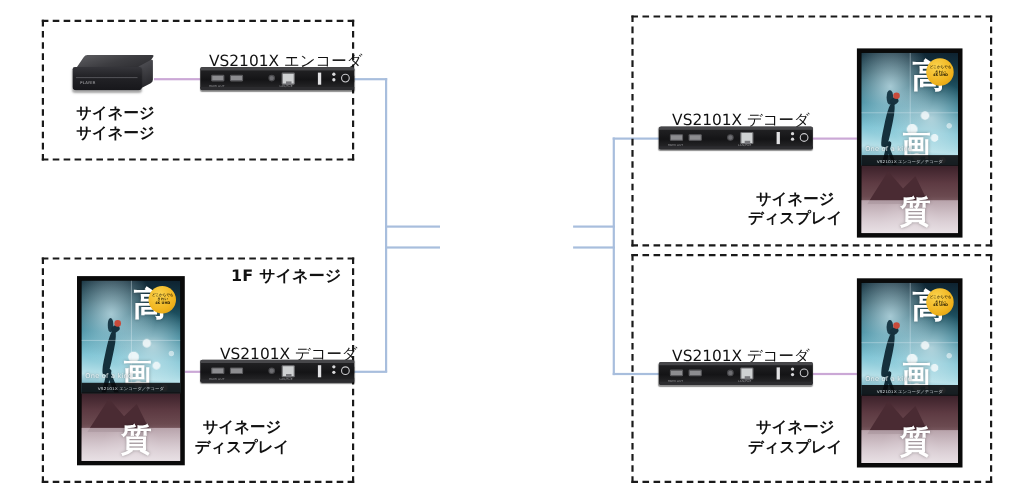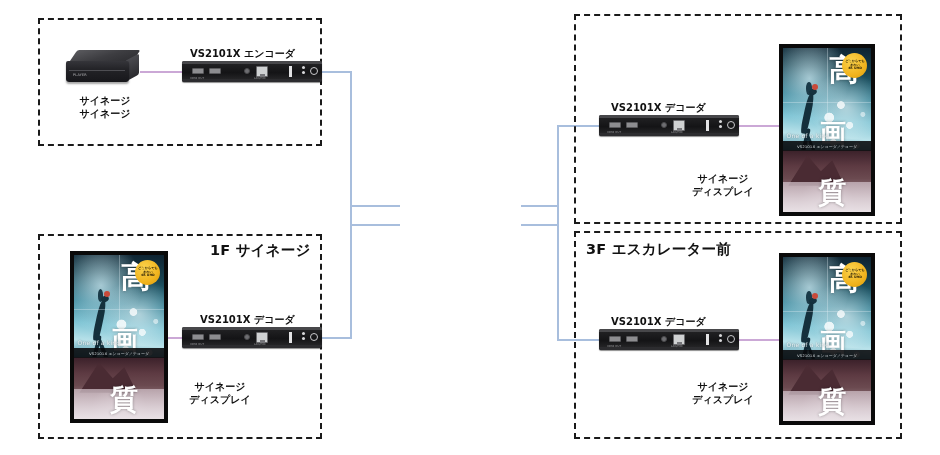--- a/index.html
+++ b/index.html
@@ -30,31 +30,31 @@
     font-size: 14.5px;
     font-weight: 700;
     color: #111111;
     letter-spacing: .2px;
     white-space: nowrap;
   }
 
   
   .cap {
     position: absolute;
-    font-size: 10px;
+    font-size: 14px;
     font-weight: 700;
     color: #111111;
     line-height: 1.32;
     white-space: nowrap;
   }
   .cap.center { text-align: center; }
   .dev-label {
     position: absolute;
-    font-size: 10px;
-    font-weight: 700;
+    font-size: 14px;
+    font-weight: 400;
     color: #111111;
     white-space: nowrap;
   }
 
   
   .wire {
     position: absolute;
     background: #a8bedd;
   }
   .wire.h { height: 2px; }
@@ -603,21 +603,20 @@
     <div class="ptxt" style="left:8px;">HDMI OUT</div>
     <div class="ptxt" style="left:72px;">LAN/POE</div>
   </div>
 
   <div class="cap center" style="left:165px; top:380px; width:110px;">
     <div>サイネージ</div>
     <div>ディスプレイ</div>
   </div>
 
   <div class="zone" style="left:574px; top:231px; width:328px; height:208px;"></div>
-  <div class="zone-title" style="left:586px; top:240px;">3F エスカレーター前</div>
 
   <div class="dev-label" style="left:611px; top:315px;">VS2101X デコーダ</div>
   <div class="vsbox" style="left:599px; top:329px;">
     <div class="lip"></div>
     <div class="lip-b"></div>
     <div class="hdmi-p p1"></div>
     <div class="hdmi-p p2"></div>
     <div class="jack"></div>
     <div class="rj45"></div>
     <div class="led-bar"></div>

